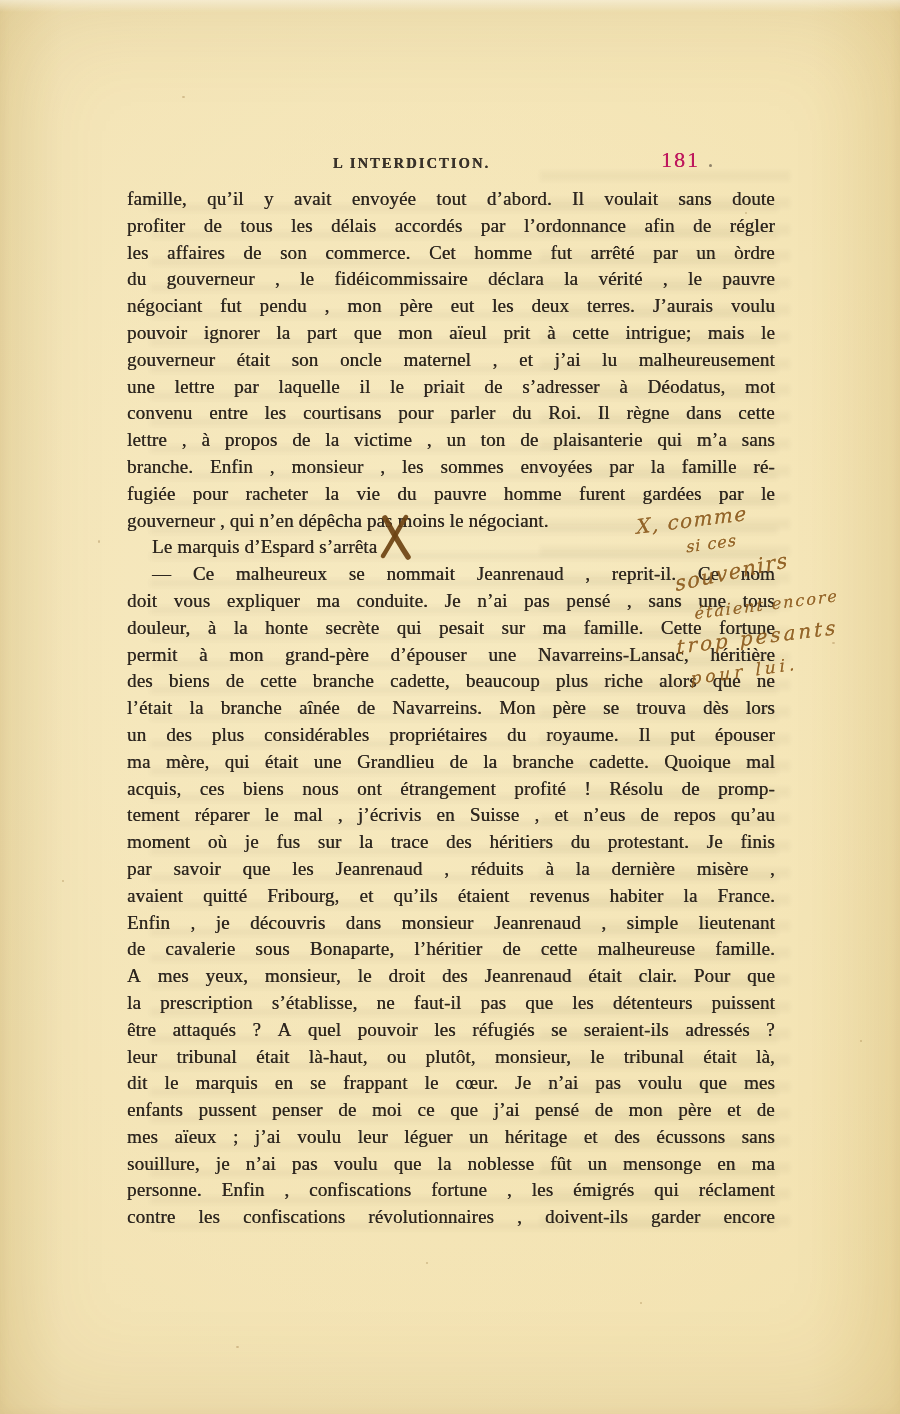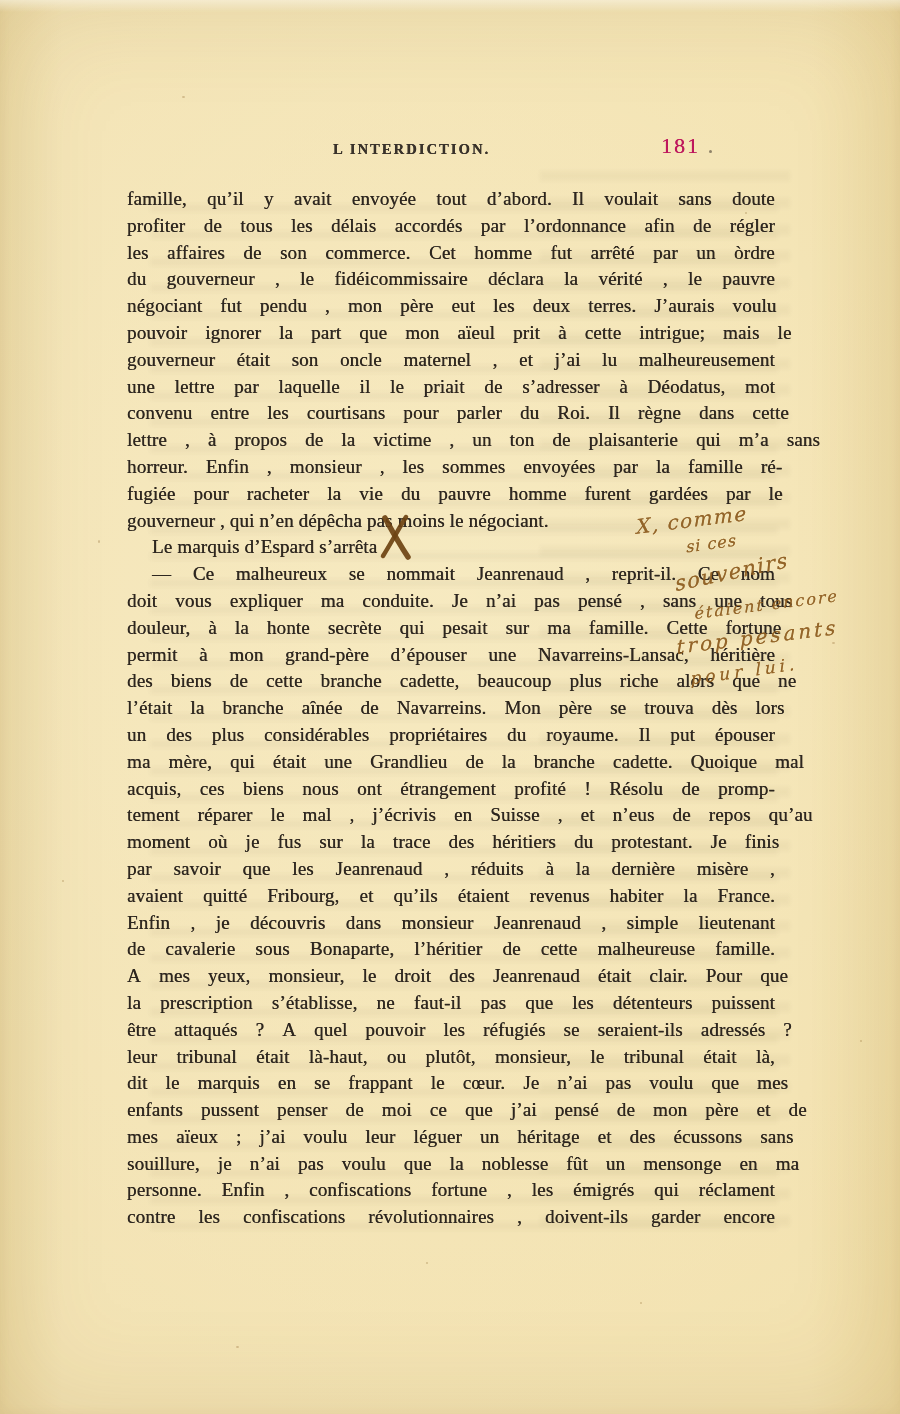--- a/index.html
+++ b/index.html
@@ -22,31 +22,31 @@
       rgba(0,0,0,0) 0px, rgba(0,0,0,0) 12px,
       rgba(124,116,86,.075) 12px, rgba(124,116,86,.075) 20px,
       rgba(0,0,0,0) 20px, rgba(0,0,0,0) 26.8px);}
   .ghost.g2{left:540px;top:160px;width:250px;height:1080px;opacity:.8;
     background:repeating-linear-gradient(180deg,
       rgba(0,0,0,0) 0px, rgba(0,0,0,0) 11px,
       rgba(120,112,80,.07) 11px, rgba(120,112,80,.07) 21px,
       rgba(0,0,0,0) 21px, rgba(0,0,0,0) 26.8px);}
   .speck{position:absolute;border-radius:50%;background:rgba(140,100,45,.32);}
 
-  .page-header{position:absolute;left:127px;top:136px;width:648px;height:32px;color:#39322a;text-decoration:underline;}
+  .page-header{position:absolute;left:127px;top:150px;width:648px;height:32px;color:#39322a;text-decoration:underline;}
   .running-title{position:absolute;left:206px;top:5px;font-size:14.5px;font-weight:700;
     letter-spacing:2.1px;white-space:nowrap;text-shadow:.3px 0 currentColor;}
   .folio{position:absolute;left:534px;top:-3px;font-size:22px;letter-spacing:2px;
     color:#be185d;text-shadow:.3px 0 currentColor;}
   .folio-dot{position:absolute;left:582px;top:14px;width:3px;height:3px;border-radius:50%;
     background:rgba(60,50,40,.55);}
 
   .text-block{position:absolute;left:127px;top:186px;width:648px;color:#2d261f;
     font-size:19px;letter-spacing:.15px;text-shadow:.35px 0 rgba(45,38,31,.85);}
-  .ln{height:26.8px;line-height:26.8px;white-space:nowrap;gap:18px;}
+  .ln{height:26.8px;line-height:26.8px;white-space:nowrap;}
   .ln.j{display:flex;justify-content:space-between;}
   .ln.in{padding-left:25px;}
 
   .anno{position:absolute;inset:0;pointer-events:none;}
   .hw{position:absolute;font-family:"DejaVu Serif",serif;font-style:italic;
     color:#8d5c1f;white-space:nowrap;opacity:.93;
     text-shadow:0 0 .5px rgba(141,92,31,.8);}
   .xmark{position:absolute;left:379px;top:513px;width:34px;height:48px;}
 </style>
 </head>
@@ -197,21 +197,21 @@
       <span>,</span>
       <span>un</span>
       <span>ton</span>
       <span>de</span>
       <span>plaisanterie</span>
       <span>qui</span>
       <span>m’a</span>
       <span>sans</span>
     </div>
     <div class="ln j">
-      <span>horreur.</span>
+      <span>branche.</span>
       <span>Enfin</span>
       <span>,</span>
       <span>monsieur</span>
       <span>,</span>
       <span>les</span>
       <span>sommes</span>
       <span>envoyées</span>
       <span>par</span>
       <span>la</span>
       <span>famille</span>

